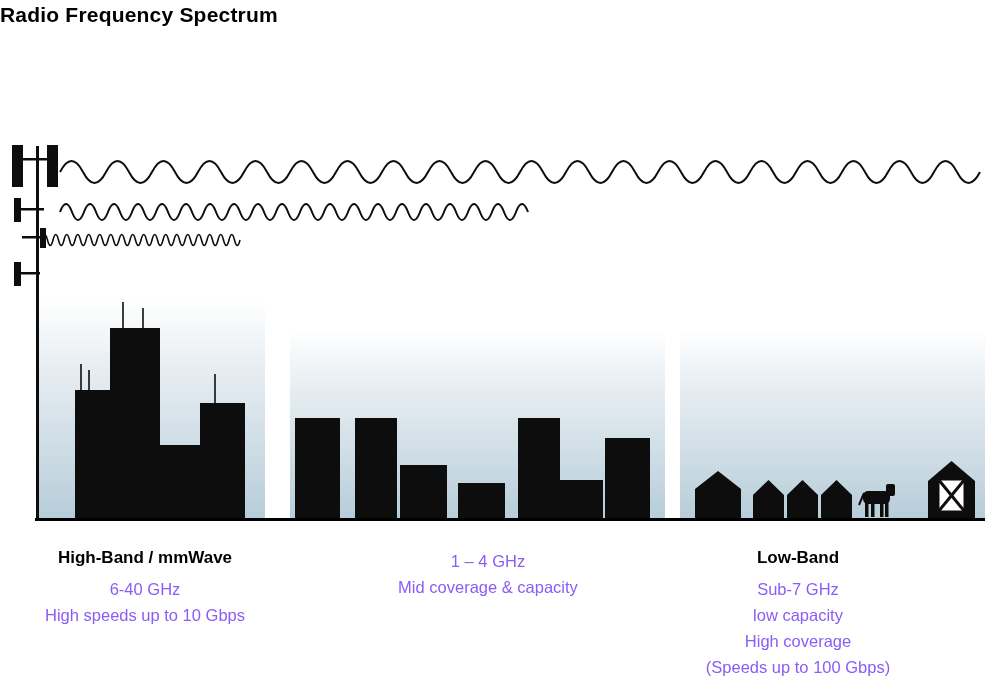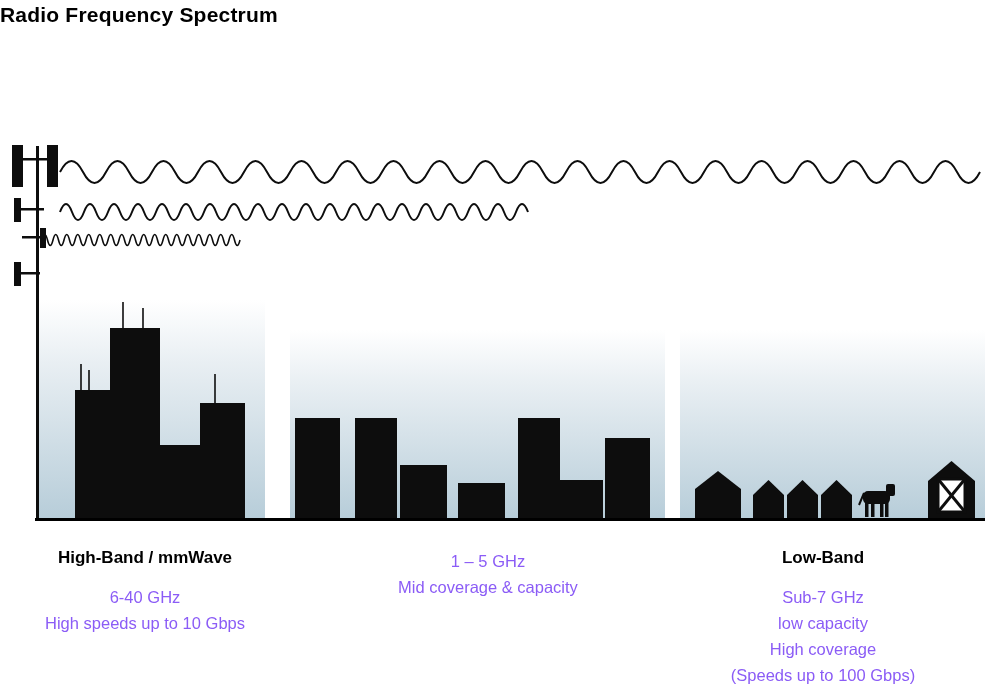--- a/index.html
+++ b/index.html
@@ -38,21 +38,21 @@
   }
   .caption {
     position: absolute;
     text-align: center;
     color: #222;
   }
   .caption .band-label {
     font-size: 17px;
     font-weight: 700;
     color: #000;
-    margin-bottom: 16px;
+    margin-bottom: 8px;
   }
   .caption .cap-line {
     font-size: 16.5px;
     line-height: 26px;
     color: #8b5cf6;
   }
 </style>
 </head>
 <body>
 
@@ -148,25 +148,25 @@
 
   <div class="ground"></div>
 
   <div class="caption" style="left:15px; top:548px; width:260px;">
     <div class="band-label">High-Band / mmWave</div>
     <div class="cap-line">6-40 GHz</div>
     <div class="cap-line">High speeds up to 10 Gbps</div>
   </div>
 
   <div class="caption" style="left:338px; top:548px; width:300px;">
-    <div class="cap-line">1 – 5 GHz</div>
+    <div class="cap-line">1 – 4 GHz</div>
     <div class="cap-line">Mid coverage &amp; capacity</div>
   </div>
 
-  <div class="caption" style="left:673px; top:548px; width:300px;">
+  <div class="caption" style="left:648px; top:548px; width:300px;">
     <div class="band-label">Low-Band</div>
     <div class="cap-line">Sub-7 GHz</div>
     <div class="cap-line">low capacity</div>
     <div class="cap-line">High coverage</div>
     <div class="cap-line">(Speeds up to 100 Gbps)</div>
   </div>
 
 </div>
 
 </body></html>

